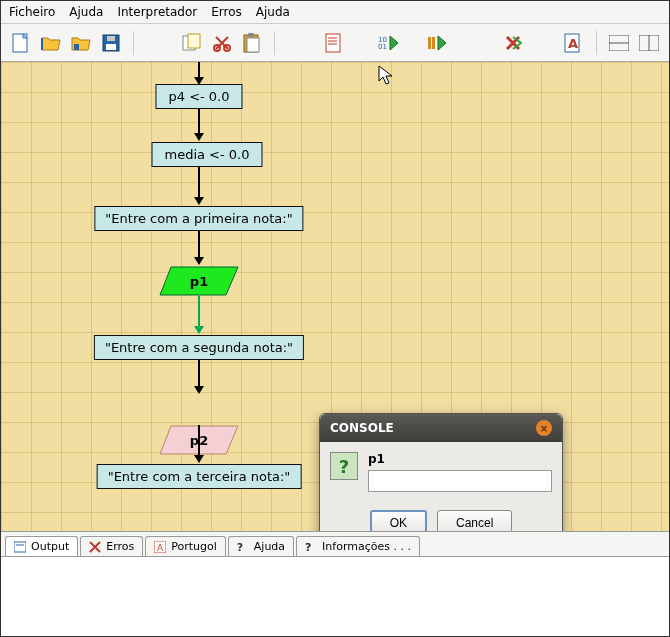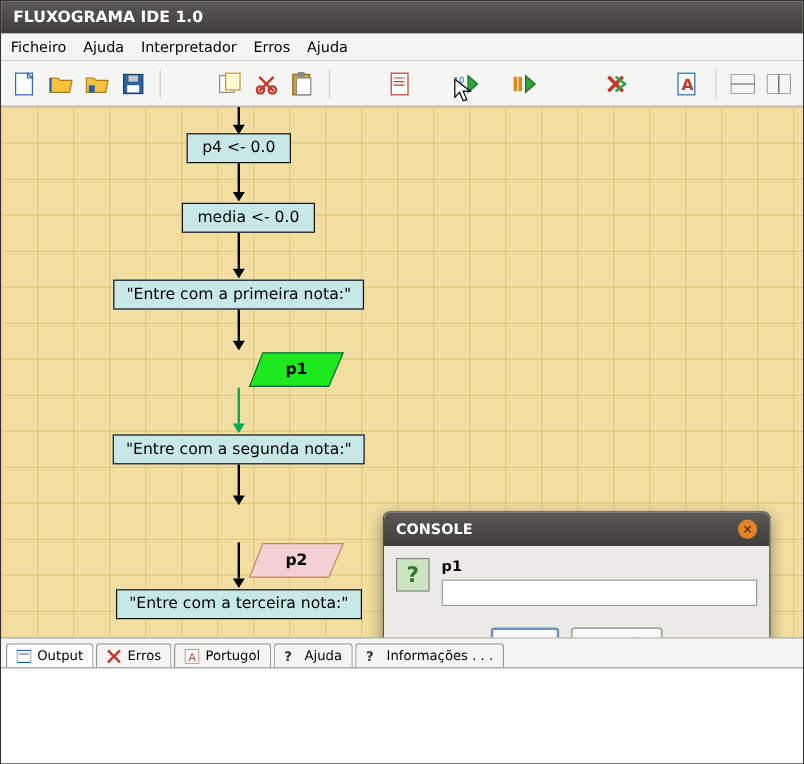--- a/index.html
+++ b/index.html
@@ -4,21 +4,21 @@
 <style>
   * { box-sizing: border-box; margin: 0; padding: 0; }
   body { font-family: "DejaVu Sans", Arial, sans-serif; font-size: 12px; background: #f0f0f0; width: 670px; height: 637px; overflow: hidden; }
   .window { width: 670px; height: 637px; background: #fff; display: flex; flex-direction: column; border: 1px solid #333; }
   .titlebar { background: linear-gradient(to bottom, #5a5955, #3e3d39); color: #fff; font-weight: bold; padding: 6px 10px; font-size: 13px; }
   .menubar { background: #f5f5f3; border-bottom: 1px solid #ccc; padding: 4px 8px; display: flex; gap: 14px; align-items: center; }
   .menubar span { cursor: default; }
   .toolbar { background: #f5f5f3; border-bottom: 1px solid #aaa; padding: 4px 8px; display: flex; gap: 6px; align-items: center; height: 38px; }
   .tb-icon { width: 24px; height: 24px; display: flex; align-items: center; justify-content: center; cursor: pointer; }
   .tb-sep { width: 1px; height: 24px; background: #ccc; margin: 0 4px; }
-  .canvas-area { flex: 1; position: relative; background: #f2dea0; overflow: hidden; padding-left: 48px; }
+  .canvas-area { flex: 1; position: relative; background: #f2dea0; overflow: hidden; }
   .grid { position: absolute; inset: 0; background-image:
      linear-gradient(to right, rgba(200,170,90,0.5) 1px, transparent 1px),
      linear-gradient(to bottom, rgba(200,170,90,0.5) 1px, transparent 1px);
      background-size: 30px 30px;
   }
   .node { position: absolute; transform: translateX(-50%); font-size: 13px; }
   .assign { background: #c8e8e8; border: 1px solid #111; padding: 4px 12px; text-align: center; }
   .output { background: #c8e8e8; border: 1px solid #111; padding: 4px 10px; text-align: center; }
   .para { width: 80px; height: 30px; position: relative;}
   .para svg { position: absolute; top:0; left:0; }
@@ -26,41 +26,38 @@
   .arrow { position: absolute; left: 198px; transform: translateX(-50%); }
   .arrow-line { width: 2px; background: #0a5; margin: 0 auto; position: relative;}
   .arrow-line.black { background: #000; }
   .arrow-head { width: 0; height: 0; border-left: 5px solid transparent; border-right: 5px solid transparent; border-top: 8px solid #0a5; position: absolute; bottom: -8px; left: -4px;}
   .arrow-head.black { border-top-color: #000; }
   .tabs { background: #f5f5f3; border-top: 1px solid #999; display: flex; padding: 4px 4px 0 4px; gap: 2px;}
   .tab { border: 1px solid #999; border-bottom: none; background: #f5f5f3; padding: 3px 8px; font-size: 11px; display: flex; gap: 5px; align-items: center; border-radius: 3px 3px 0 0; cursor: pointer;}
   .tab.active { background: #fff; }
   .tab-icon { width: 12px; height: 12px; display: inline-flex;}
   .output-panel { height: 80px; background: #fff; border-top: 1px solid #999;}
-  .dialog { position: absolute; left: 318px; top: 337px; width: 323px; background: #eceae6; border: 1px solid #555; border-radius: 6px; box-shadow: 0 4px 12px rgba(0,0,0,0.4); z-index: 50; }
+  .dialog { position: absolute; left: 318px; top: 351px; width: 244px; background: #eceae6; border: 1px solid #555; border-radius: 6px; box-shadow: 0 4px 12px rgba(0,0,0,0.4); z-index: 50; }
   .dlg-title { background: linear-gradient(to bottom, #5a5955, #3e3d39); color: #fff; font-weight: bold; padding: 6px 10px; border-radius: 6px 6px 0 0; display: flex; justify-content: space-between; align-items: center;}
   .dlg-close { width: 16px; height: 16px; background: #e28327; border-radius: 50%; display: flex; align-items: center; justify-content: center; color: #5a3010; font-size: 10px; font-weight: bold; cursor: pointer; }
   .dlg-body { padding: 10px; display: flex; gap: 10px; }
   .dlg-icon { width: 28px; height: 28px; border: 1px solid #888; background: #cde4c0; display: flex; align-items: center; justify-content: center; font-weight: bold; font-size: 18px; color: #2a7a2a;}
   .dlg-content { flex:1; }
   .dlg-label { font-size: 12px; margin-bottom: 4px; font-weight: bold;}
   .dlg-input { width: 100%; padding: 3px 4px; border: 1px solid #999; background: #fff; font-size: 12px;}
   .dlg-buttons { display:flex; justify-content:center; gap:10px; padding: 8px 10px 12px;}
   .dlg-btn { padding: 4px 18px; border: 1px solid #888; background: linear-gradient(to bottom,#fdfdfd,#e5e5e2); border-radius: 3px; font-size: 12px; cursor: pointer;}
   .dlg-btn.primary { border: 2px solid #6b93c0; }
   .cursor-svg { position: absolute; left: 378px; top: 65px; z-index: 30; pointer-events:none;}
 </style>
 </head>
 <body>
 
 <div class="window">
 
-  <div class="titlebar">
-    <span>FLUXOGRAMA IDE 1.0</span>
-  </div>
 
   <div class="menubar">
     <span>Ficheiro</span>
     <span>Ajuda</span>
     <span>Interpretador</span>
     <span>Erros</span>
     <span>Ajuda</span>
   </div>
 
   <div class="toolbar">

